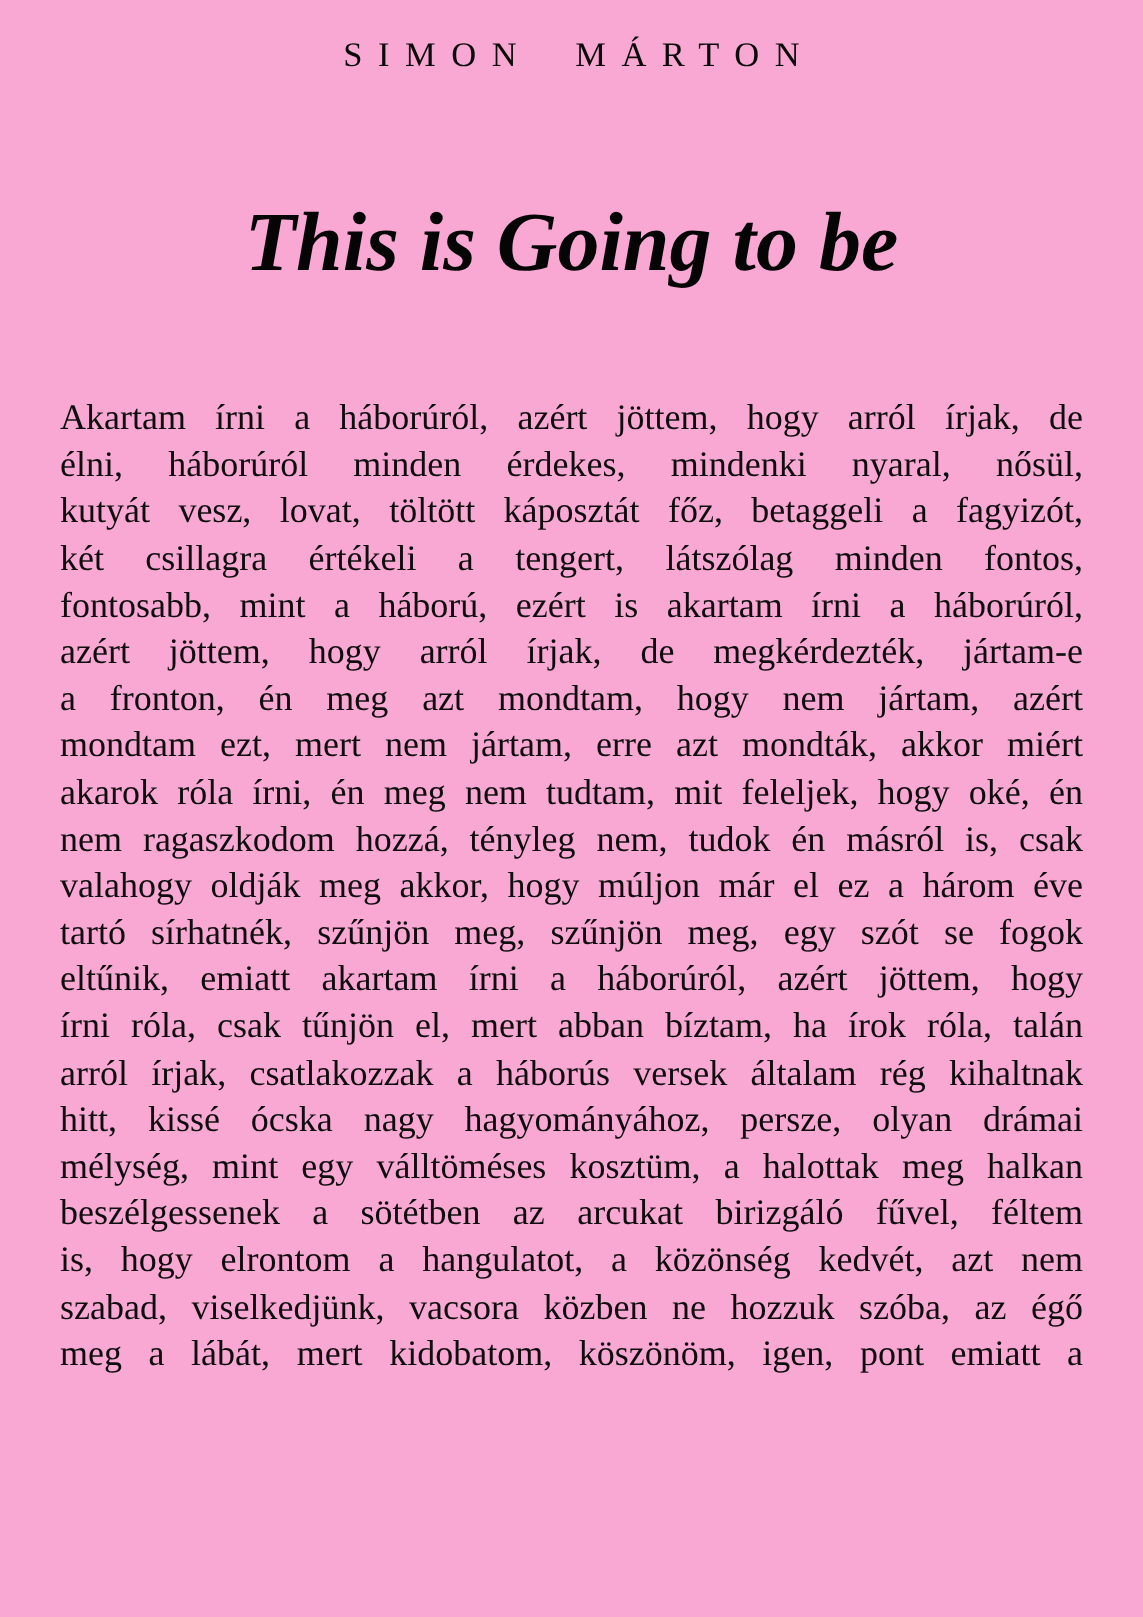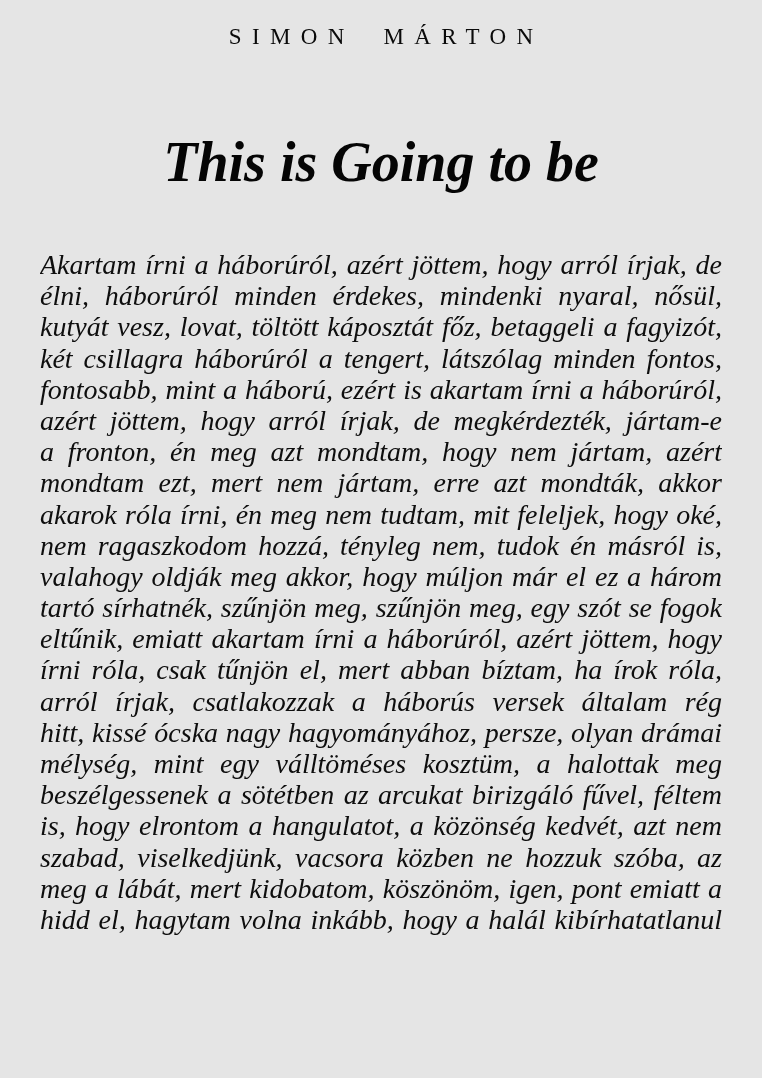--- a/index.html
+++ b/index.html
@@ -5,21 +5,21 @@
   html, body {
     margin: 0;
     padding: 0;
     background: #ffffff;
   }
   .page {
     position: relative;
     width: 762px;
     height: 1078px;
     margin: 0 auto;
-    background: #e5e5e5;
+    background: #f9a8d4;
     color: #0a0a0a;
     overflow: hidden;
     font-family: "Liberation Serif", serif;
   }
   .author {
     padding-top: 24px;
     text-align: center;
     font-size: 23px;
     font-weight: 400;
     letter-spacing: 0.45em;
@@ -31,23 +31,22 @@
     margin: 80px 20px 0 20px;
     text-align: center;
     font-style: italic;
     font-weight: 700;
     font-size: 56px;
     line-height: 64px;
     color: #050505;
     font-family: Liberation Serif, serif;
   }
   .poem {
-    margin: 55px 40px 0 40px;
-    font-style: italic;
-    font-size: 28px;
+    margin: 70px 40px 0 40px;
+    font-size: 24px;
     line-height: 31.2px;
     color: #0e0e0e;
   }
   .poem-line {
     text-align: justify;
     text-align-last: justify;
     -moz-text-align-last: justify;
     text-justify: inter-word;
     white-space: normal;
     overflow: hidden;
@@ -62,34 +61,33 @@
   <div class="author">SIMON MÁRTON</div>
 
   <div class="title">
     <div>This is Going to be</div>
   </div>
 
   <div class="poem">
       <div class="poem-line">Akartam írni a háborúról, azért jöttem, hogy arról írjak, de</div>
       <div class="poem-line">élni, háborúról minden érdekes, mindenki nyaral, nősül,</div>
       <div class="poem-line">kutyát vesz, lovat, töltött káposztát főz, betaggeli a fagyizót,</div>
-      <div class="poem-line">két csillagra háborúról a tengert, látszólag minden fontos,</div>
+      <div class="poem-line">két csillagra értékeli a tengert, látszólag minden fontos,</div>
       <div class="poem-line">fontosabb, mint a háború, ezért is akartam írni a háborúról,</div>
       <div class="poem-line">azért jöttem, hogy arról írjak, de megkérdezték, jártam-e</div>
       <div class="poem-line">a fronton, én meg azt mondtam, hogy nem jártam, azért</div>
       <div class="poem-line">mondtam ezt, mert nem jártam, erre azt mondták, akkor miért</div>
       <div class="poem-line">akarok róla írni, én meg nem tudtam, mit feleljek, hogy oké, én</div>
       <div class="poem-line">nem ragaszkodom hozzá, tényleg nem, tudok én másról is, csak</div>
       <div class="poem-line">valahogy oldják meg akkor, hogy múljon már el ez a három éve</div>
       <div class="poem-line">tartó sírhatnék, szűnjön meg, szűnjön meg, egy szót se fogok</div>
       <div class="poem-line">eltűnik, emiatt akartam írni a háborúról, azért jöttem, hogy</div>
       <div class="poem-line">írni róla, csak tűnjön el, mert abban bíztam, ha írok róla, talán</div>
       <div class="poem-line">arról írjak, csatlakozzak a háborús versek általam rég kihaltnak</div>
       <div class="poem-line">hitt, kissé ócska nagy hagyományához, persze, olyan drámai</div>
       <div class="poem-line">mélység, mint egy válltöméses kosztüm, a halottak meg halkan</div>
       <div class="poem-line">beszélgessenek a sötétben az arcukat birizgáló fűvel, féltem</div>
       <div class="poem-line">is, hogy elrontom a hangulatot, a közönség kedvét, azt nem</div>
       <div class="poem-line">szabad, viselkedjünk, vacsora közben ne hozzuk szóba, az égő</div>
       <div class="poem-line">meg a lábát, mert kidobatom, köszönöm, igen, pont emiatt a</div>
-      <div class="poem-line">hidd el, hagytam volna inkább, hogy a halál kibírhatatlanul is</div>
     </div>
 
 </div>
 
 </body></html>

